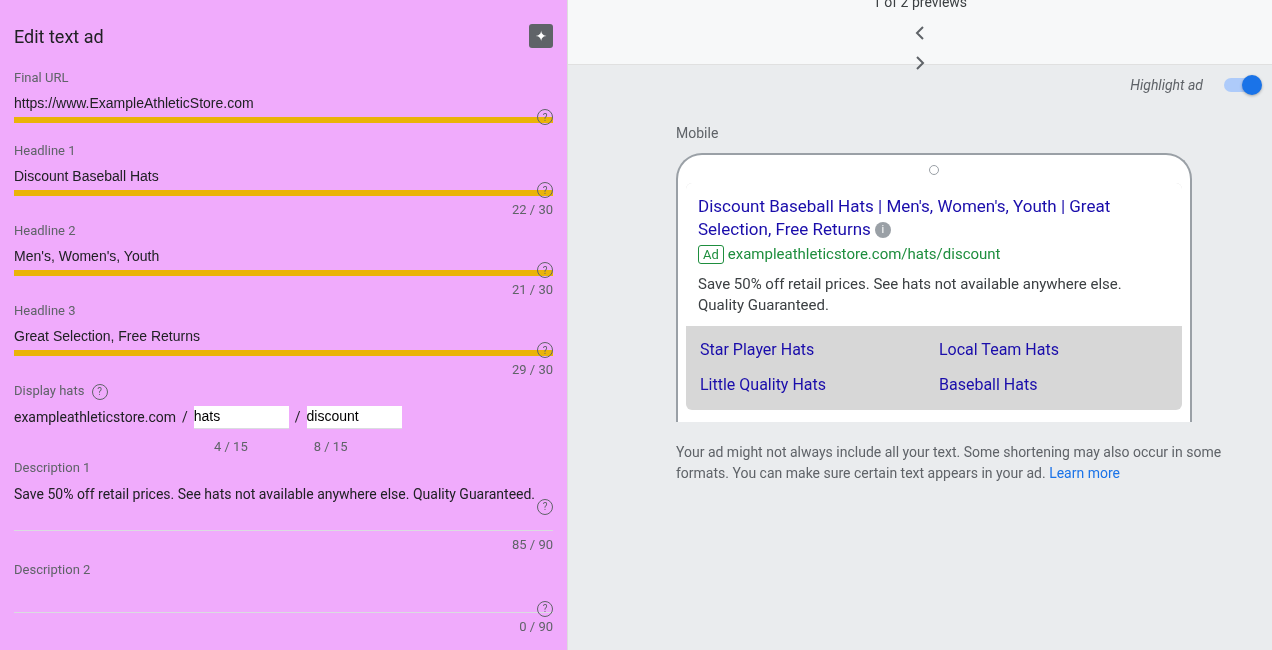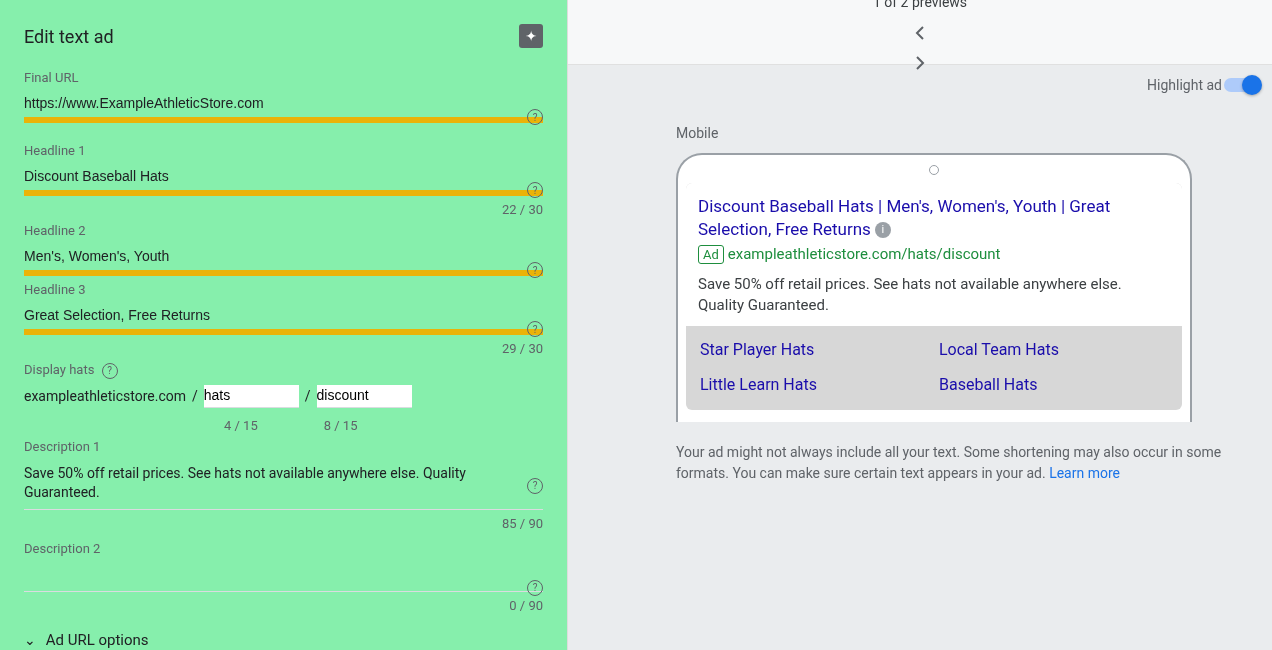--- a/index.html
+++ b/index.html
@@ -8,22 +8,22 @@
       background: #f0f0f0;
       color: #3c4043;
       font-size: 14px;
       width: 1272px;
       height: 650px;
       overflow: hidden;
     }
     .container { display: flex; height: 100%; }
     .left-panel {
       width: 568px;
-      background: #86efac;
-      padding: 24px 24px;
+      background: #f0abfc;
+      padding: 24px 14px;
       overflow-y: auto;
       border-right: 1px solid #ddd;
     }
     .panel-header {
       display: flex;
       justify-content: space-between;
       align-items: center;
       margin-bottom: 22px;
     }
     .panel-title { font-size: 18px; color: #202124; font-weight: 400; }
@@ -162,23 +162,24 @@
       width: 24px; height: 24px;
       display: flex; align-items: center; justify-content: center;
       cursor: pointer;
       color: #5f6368;
     }
     .highlight-row {
       display: flex;
       justify-content: flex-end;
       align-items: center;
       padding: 12px 14px;
-      gap: 2px;
-      color: #5f6368;
-      font-size: 14px;
+      gap: 21px;
+      color: #5f6368;
+      font-size: 14px;
+      font-style: italic;
     }
     .toggle {
       width: 34px; height: 14px;
       background: #aecbfa;
       border-radius: 7px;
       position: relative;
       cursor: pointer;
     }
     .toggle::after {
       content: '';
@@ -297,20 +298,21 @@
       </div>
       <div class="counter">22 / 30</div>
     </div>
 
     <div class="form-group">
       <label class="form-label">Headline 2</label>
       <div class="input-wrapper">
         <input class="form-input" value="Men's, Women's, Youth" style="">
         <span class="help-icon help-icon-corner">?</span>
       </div>
+      <div class="counter">21 / 30</div>
     </div>
 
     <div class="form-group">
       <label class="form-label">Headline 3</label>
       <div class="input-wrapper">
         <input class="form-input" value="Great Selection, Free Returns" style="">
         <span class="help-icon help-icon-corner">?</span>
       </div>
       <div class="counter">29 / 30</div>
     </div>
@@ -387,21 +389,21 @@
             </div>
             <div class="ad-url-row">
               <span class="ad-badge">Ad</span>
               <span class="ad-url">exampleathleticstore.com/hats/discount</span>
             </div>
             <div class="ad-desc">Save 50% off retail prices. See hats not available anywhere else. Quality Guaranteed.</div>
           </div>
           <div class="ad-sitelinks">
             <div class="sitelink">Star Player Hats</div>
             <div class="sitelink">Local Team Hats</div>
-            <div class="sitelink">Little Learn Hats</div>
+            <div class="sitelink">Little Quality Hats</div>
             <div class="sitelink">Baseball Hats</div>
           </div>
         </div>
       </div>
       <div class="disclaimer">
         <span>Your ad might not always include all your text. Some shortening may also occur in some formats. You can make sure certain text appears in your ad. </span><a class="link">Learn more</a>
       </div>
     </div>
   </div>
 </div>

